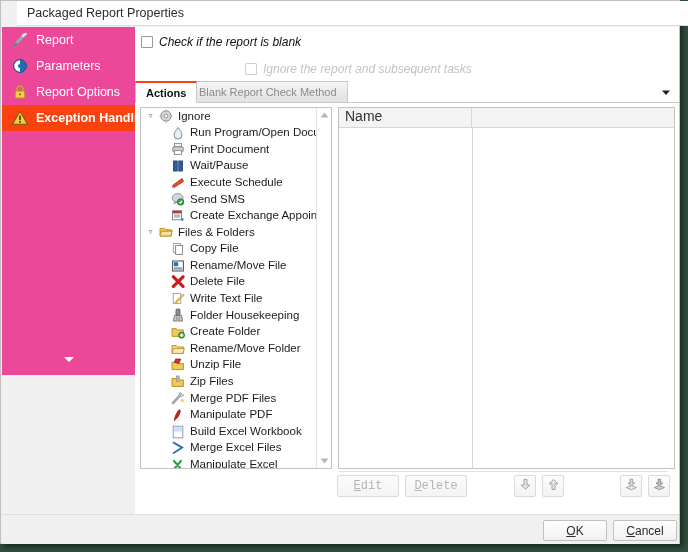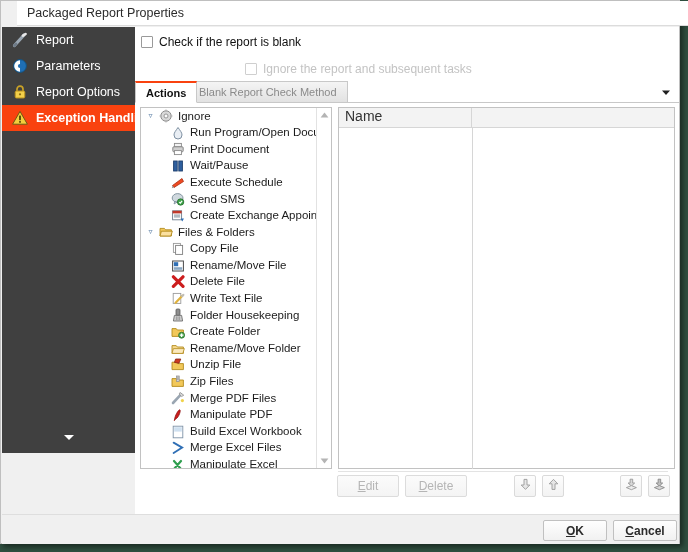--- a/index.html
+++ b/index.html
@@ -53,22 +53,22 @@
     color: #2b2b2b;
     white-space: nowrap;
   }
 
   
   .sidebar {
     position: absolute;
     left: 1px;
     top: 26px;
     width: 133px;
-    height: 426px;
-    background: #404040;
+    height: 348px;
+    background: #ec4899;
     overflow: hidden;
   }
   .nav-item {
     position: relative;
     height: 26px;
     padding-left: 9px;
     display: flex;
     align-items: center;
     color: #ffffff;
     font-size: 12.5px;
@@ -128,21 +128,21 @@
     height: 12px;
     box-sizing: border-box;
     border: 1px solid #9a9a9a;
     background: #ffffff;
     margin-right: 6px;
     flex: 0 0 12px;
     border-radius: 1px;
   }
   .chk-row.disabled .chk-box { border-color: #cfcfcf; }
   .chk-row.disabled .chk-label { color: #c3c3c3; }
-  .chk-label { line-height: 1; color: #111111; }
+  .chk-label { line-height: 1; color: #111111; font-style: italic; }
 
   
   .tabstrip {
     position: absolute;
     left: 0;
     top: 54px;
     width: 544px;
     height: 22px;
   }
   .tabstrip-baseline {
@@ -318,20 +318,21 @@
     background: linear-gradient(#fdfdfd, #f2f2f2);
     border: 1px solid #c6c6c6;
     border-radius: 2px;
     font-size: 12px;
     color: #2b2b2b;
     display: flex;
     align-items: center;
     justify-content: center;
     cursor: pointer;
     white-space: nowrap;
+    font-family: Liberation Mono, monospace;
   }
   .btn.disabled {
     color: #b5b5b5;
     background: linear-gradient(#fbfbfb, #f4f4f4);
     border-color: #dcdcdc;
   }
   #btn-edit   { left: 202px; width: 62px; }
   #btn-delete { left: 270px; width: 62px; }
   .iconbtn {
     position: absolute;
@@ -379,21 +380,20 @@
     box-sizing: border-box;
     background: linear-gradient(#fefefe, #f1f1f1);
     border: 1px solid #c0c0c0;
     border-radius: 2px;
     font-size: 12px;
     color: #2b2b2b;
     display: flex;
     align-items: center;
     justify-content: center;
     cursor: pointer;
-    font-weight: bold;
   }
   #btn-ok     { left: 541px; }
   #btn-cancel { left: 611px; }
   .mn { text-decoration: underline; }
 </style>
 </head>
 <body>
 
 <div id="app-window">
   <div class="window-frame">

